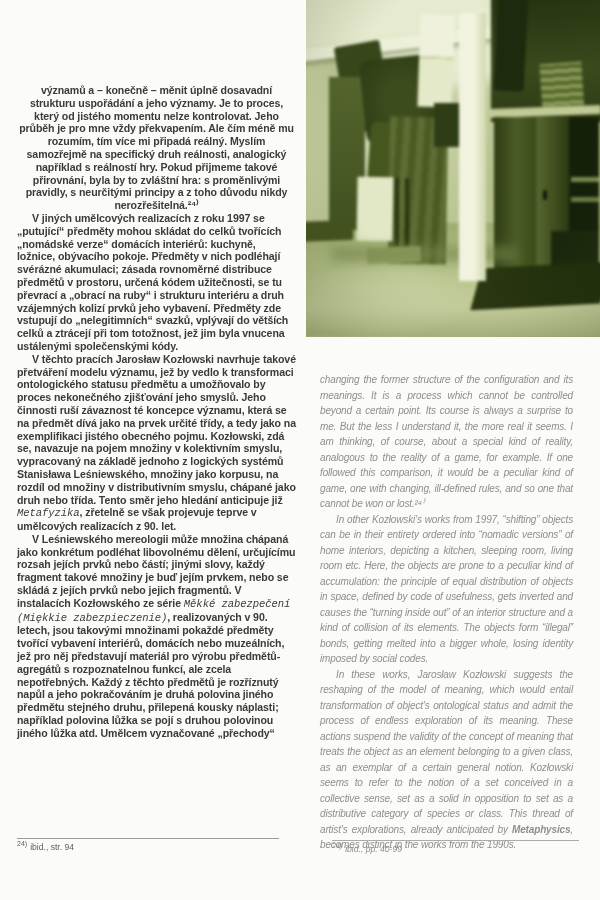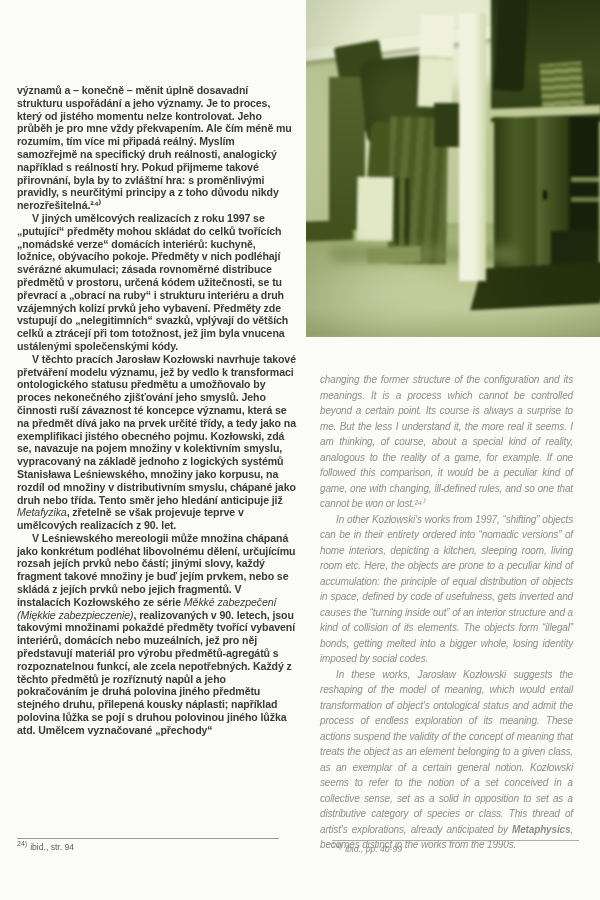--- a/index.html
+++ b/index.html
@@ -14,22 +14,22 @@
 
   
   .col-left{
     position:absolute;left:17px;top:84px;width:279px;
     font-weight:bold;font-size:10.6px;line-height:12.8px;
     color:var(--left-text,#3b3b3b);
     letter-spacing:-0.1px;
     text-align:left;
   }
   .col-left p{margin:0;text-indent:15px;}
-  .col-left p:first-child{text-indent:0;}
-  .col-left i{font-weight:400;}
+  .col-left p:first-child{text-indent:0;text-align:center;}
+  .col-left i{font-weight:400;font-family:Liberation Mono, monospace;}
 
   
   .col-right{
     position:absolute;left:320px;top:372px;width:253px;
     font-style:italic;font-weight:500;
     font-size:10px;line-height:15.5px;
     letter-spacing:-0.15px;
     color:var(--right-text,#8e8e8e);
     text-align:justify;
   }

